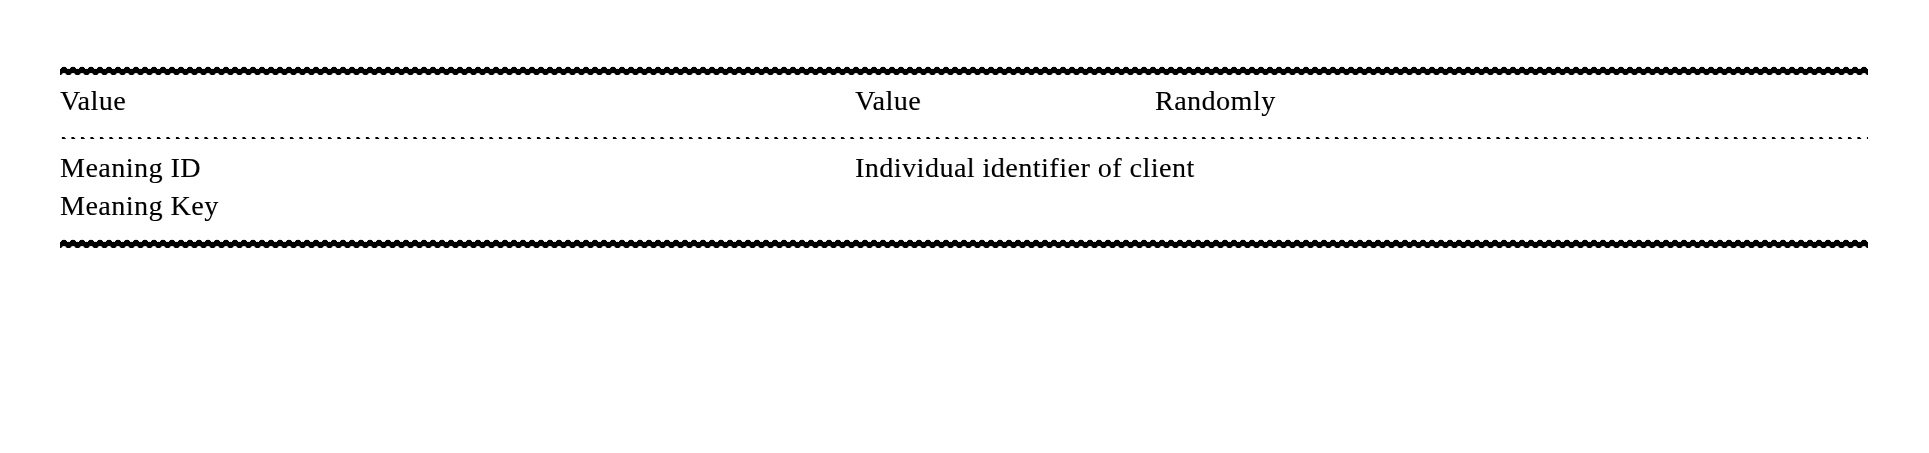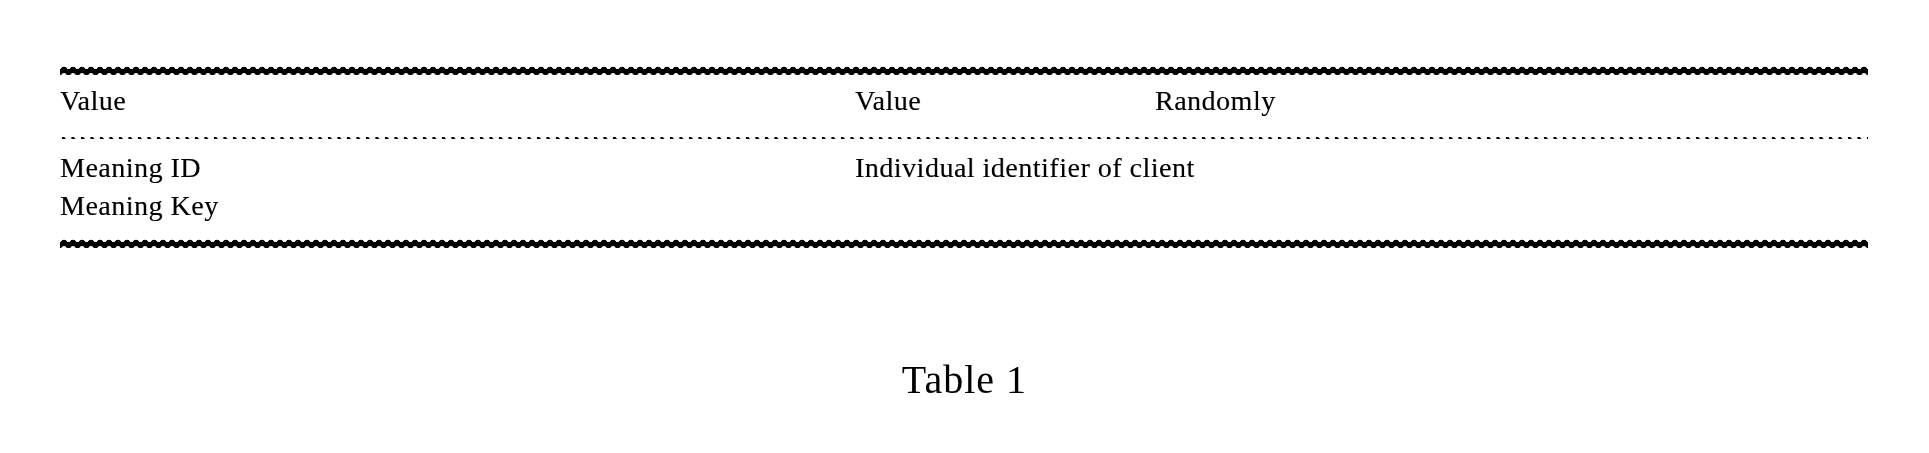--- a/index.html
+++ b/index.html
@@ -98,15 +98,14 @@
       <div class="trow">
         <div class="cell">Meaning Key</div>
       </div>
 
     </div>
 
     <div class="rule-thick"></div>
 
   </div>
 
-  <div class="caption">Table 1</div>
 
 </div>
 
 </body></html>

